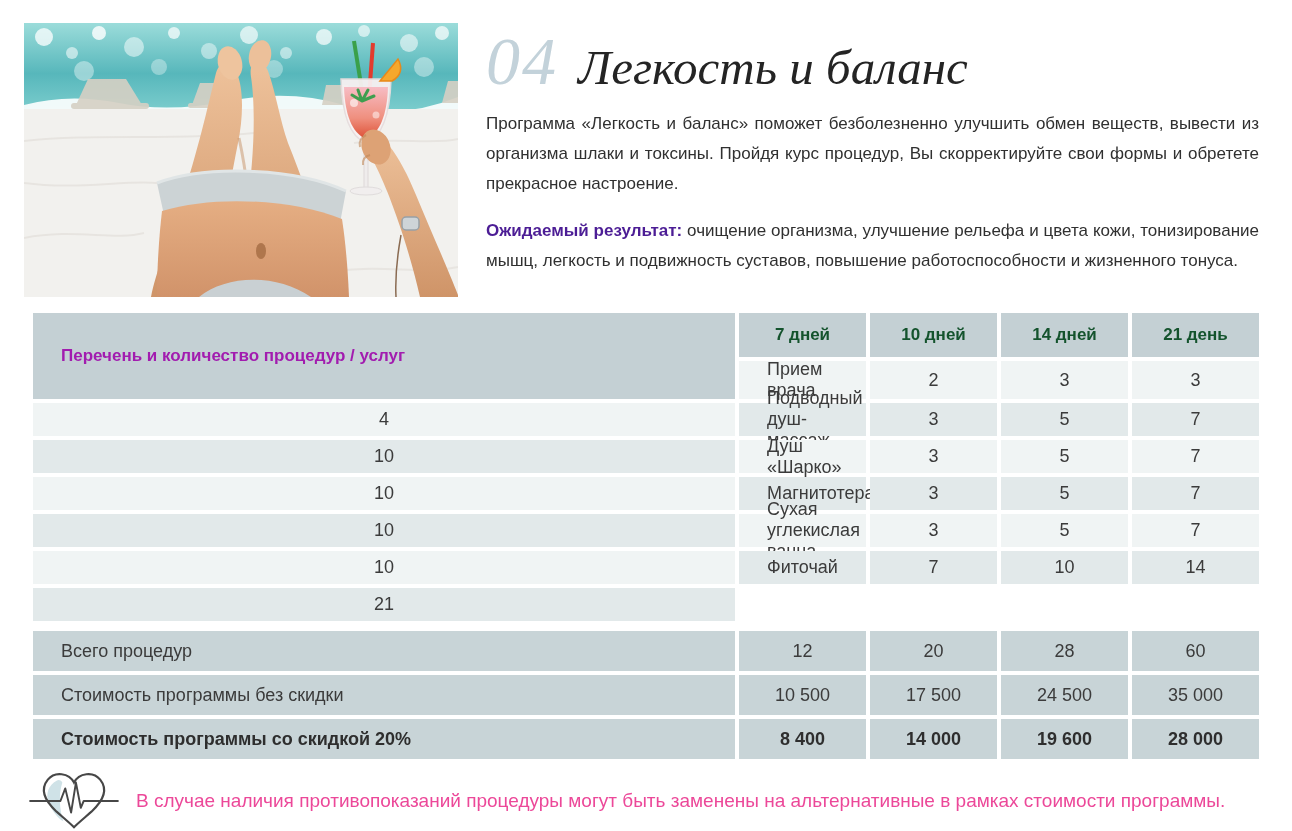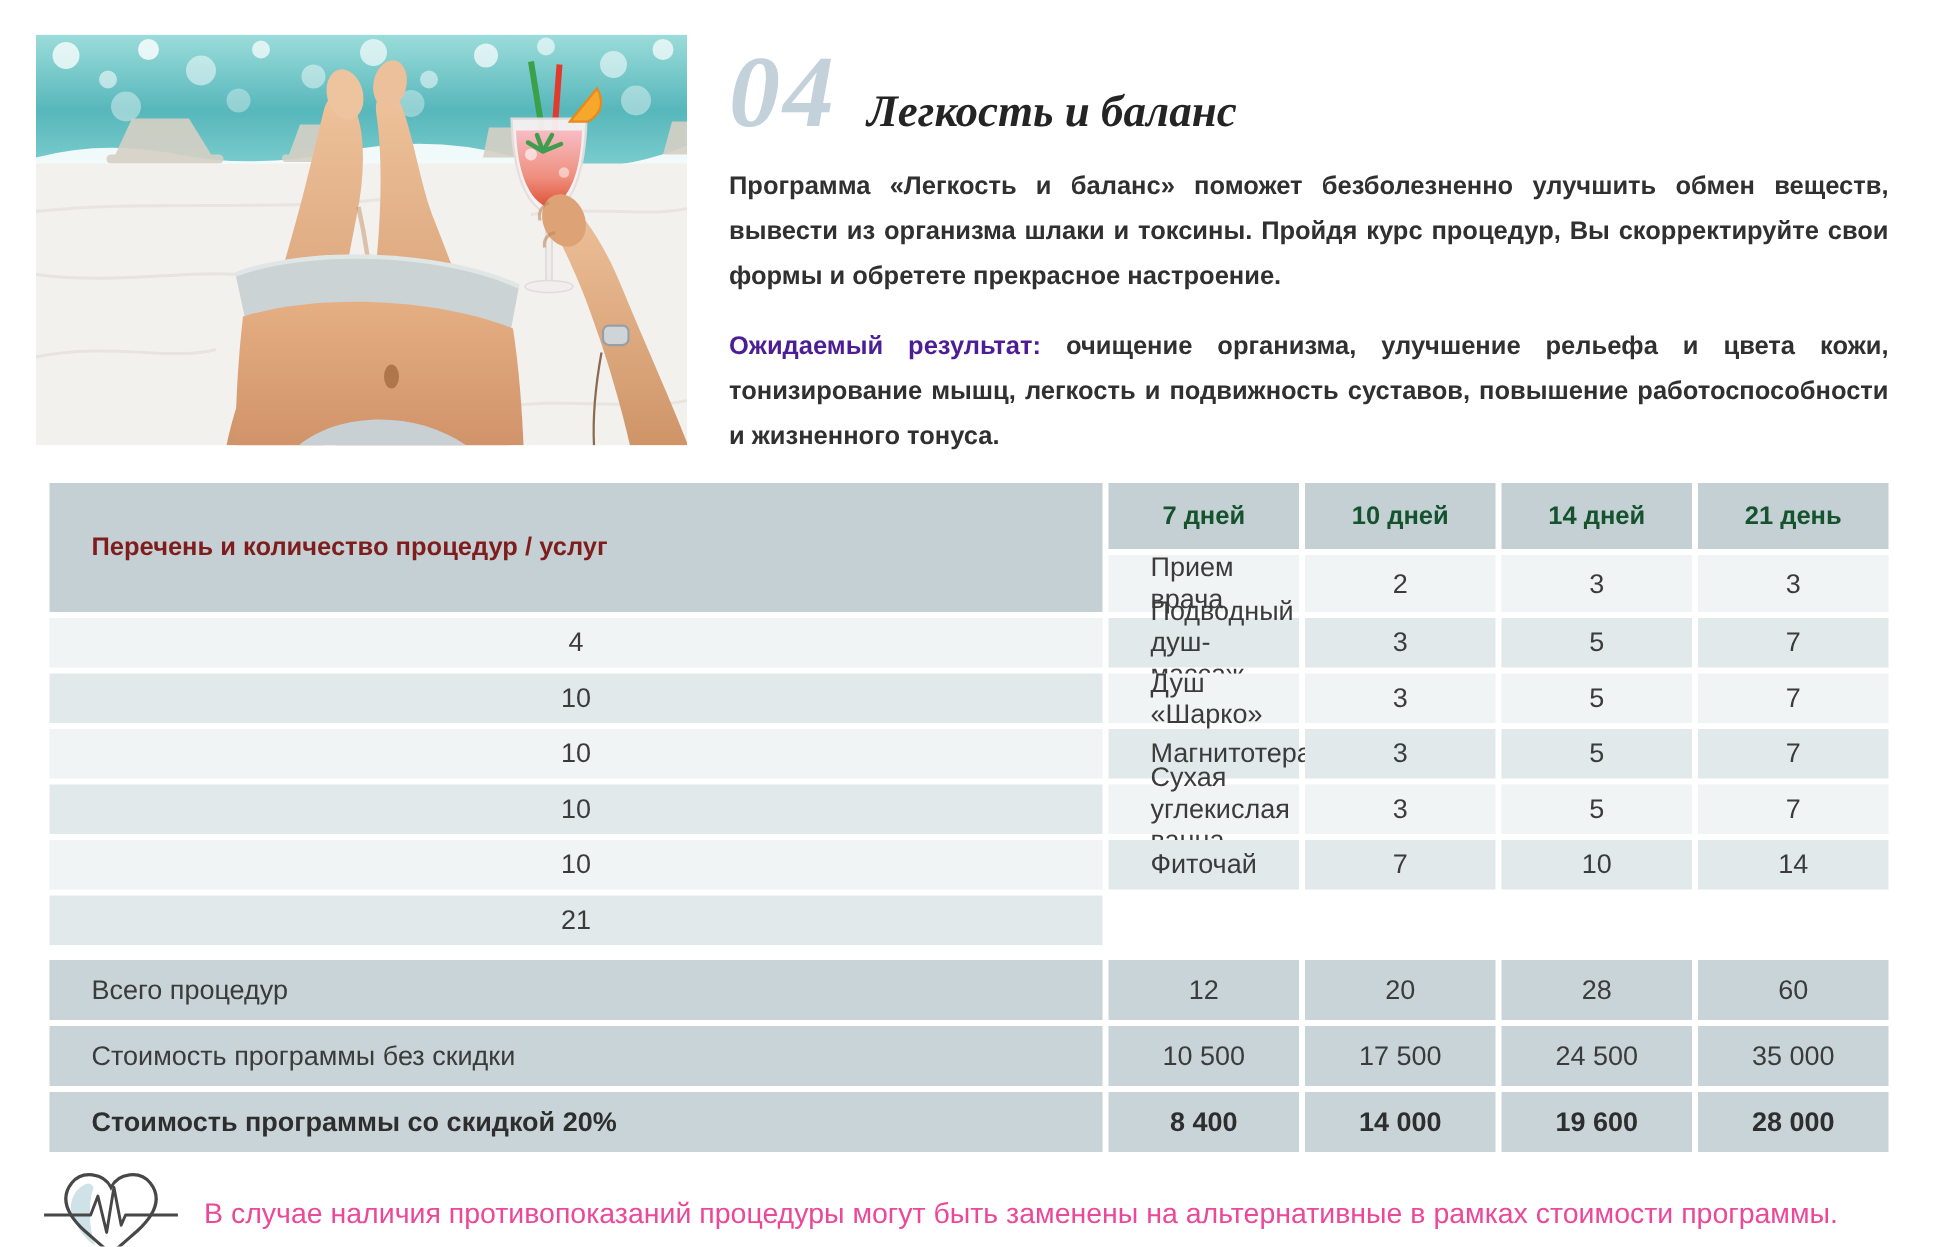--- a/index.html
+++ b/index.html
@@ -2,41 +2,41 @@
 <html style="--accent_number: #c3d2da; --header_bg: #c4d0d4; --row_light: #f0f4f4; --row_mid: #e2e9ea; --summary_bg: #c8d4d7; --heart_leaf: #cfe2e7;"><head>
 <meta charset="utf-8">
 <style>
   html,body{margin:0;padding:0;background:#ffffff;}
   body{width:1292px;height:831px;overflow:hidden;font-family:"Liberation Sans",sans-serif;color:#333;}
   .page{padding:23px 33px 0 24px;}
 
   
   .top{display:flex;gap:28px;align-items:flex-start;}
   .photo-wrap{width:434px;height:274px;flex:0 0 auto;overflow:hidden;}
-  .intro-col{flex:1;min-width:0;font-weight:bold;}
+  .intro-col{flex:1;min-width:0;}
   .title-row{display:flex;align-items:baseline;gap:20px;margin-top:8px;}
   .big-num{font-family:"Liberation Serif",serif;font-style:italic;font-size:68px;line-height:.9;
            color:var(--accent_number,#c3d2da);letter-spacing:2px;}
-  .page-title{font-family:"Liberation Serif",serif;font-style:italic;font-size:30px;line-height:1;color:#242424;}
+  .page-title{font-family:"Liberation Serif",serif;font-style:italic;font-size:49px;line-height:1;color:#242424;}
   .para{font-size:17px;line-height:30px;text-align:justify;color:#303030;margin:17px 0 0 0;}
   .para b{color:#4c1d95;}
 
   
   .pricing{margin:16px 0 0 9px;display:grid;
            grid-template-columns:1fr 127px 127px 127px 127px;
            grid-template-rows:44px 38px repeat(6,33px) 2px repeat(3,40px);
            gap:4px;background:#fff;}
   .cell{display:flex;align-items:center;font-size:18px;color:#3b3b3b;}
   .lbl{padding-left:28px;}
   .num{justify-content:center;}
   .hbg{background:var(--header_bg,#c4d0d4);}
   .r0{background:var(--row_light,#f0f4f4);}
   .r1{background:var(--row_mid,#e2e9ea);}
   .sbg{background:var(--summary_bg,#c8d4d7);}
-  .corner{grid-row:1 / 3;grid-column:1;font-weight:bold;font-size:17px;color:#7f1d1d;}
+  .corner{grid-row:1 / 3;grid-column:1;font-weight:bold;font-size:17px;color:#a21caf;}
   .group{grid-column:2 / 6;justify-content:center;font-weight:bold;font-size:17px;color:#333;}
   .day{font-weight:bold;font-size:17px;color:#14532d;}
   .bold{font-weight:bold;color:#2e2e2e;}
   .spacer{grid-column:1 / -1;background:#fff;}
 
   
   .footnote{display:flex;align-items:center;gap:14px;margin:10px 0 0 2px;}
   .heart-svg{flex:0 0 auto;}
   .footnote-text{font-size:19px;color:#ec4899;line-height:1.3;}
 </style>

